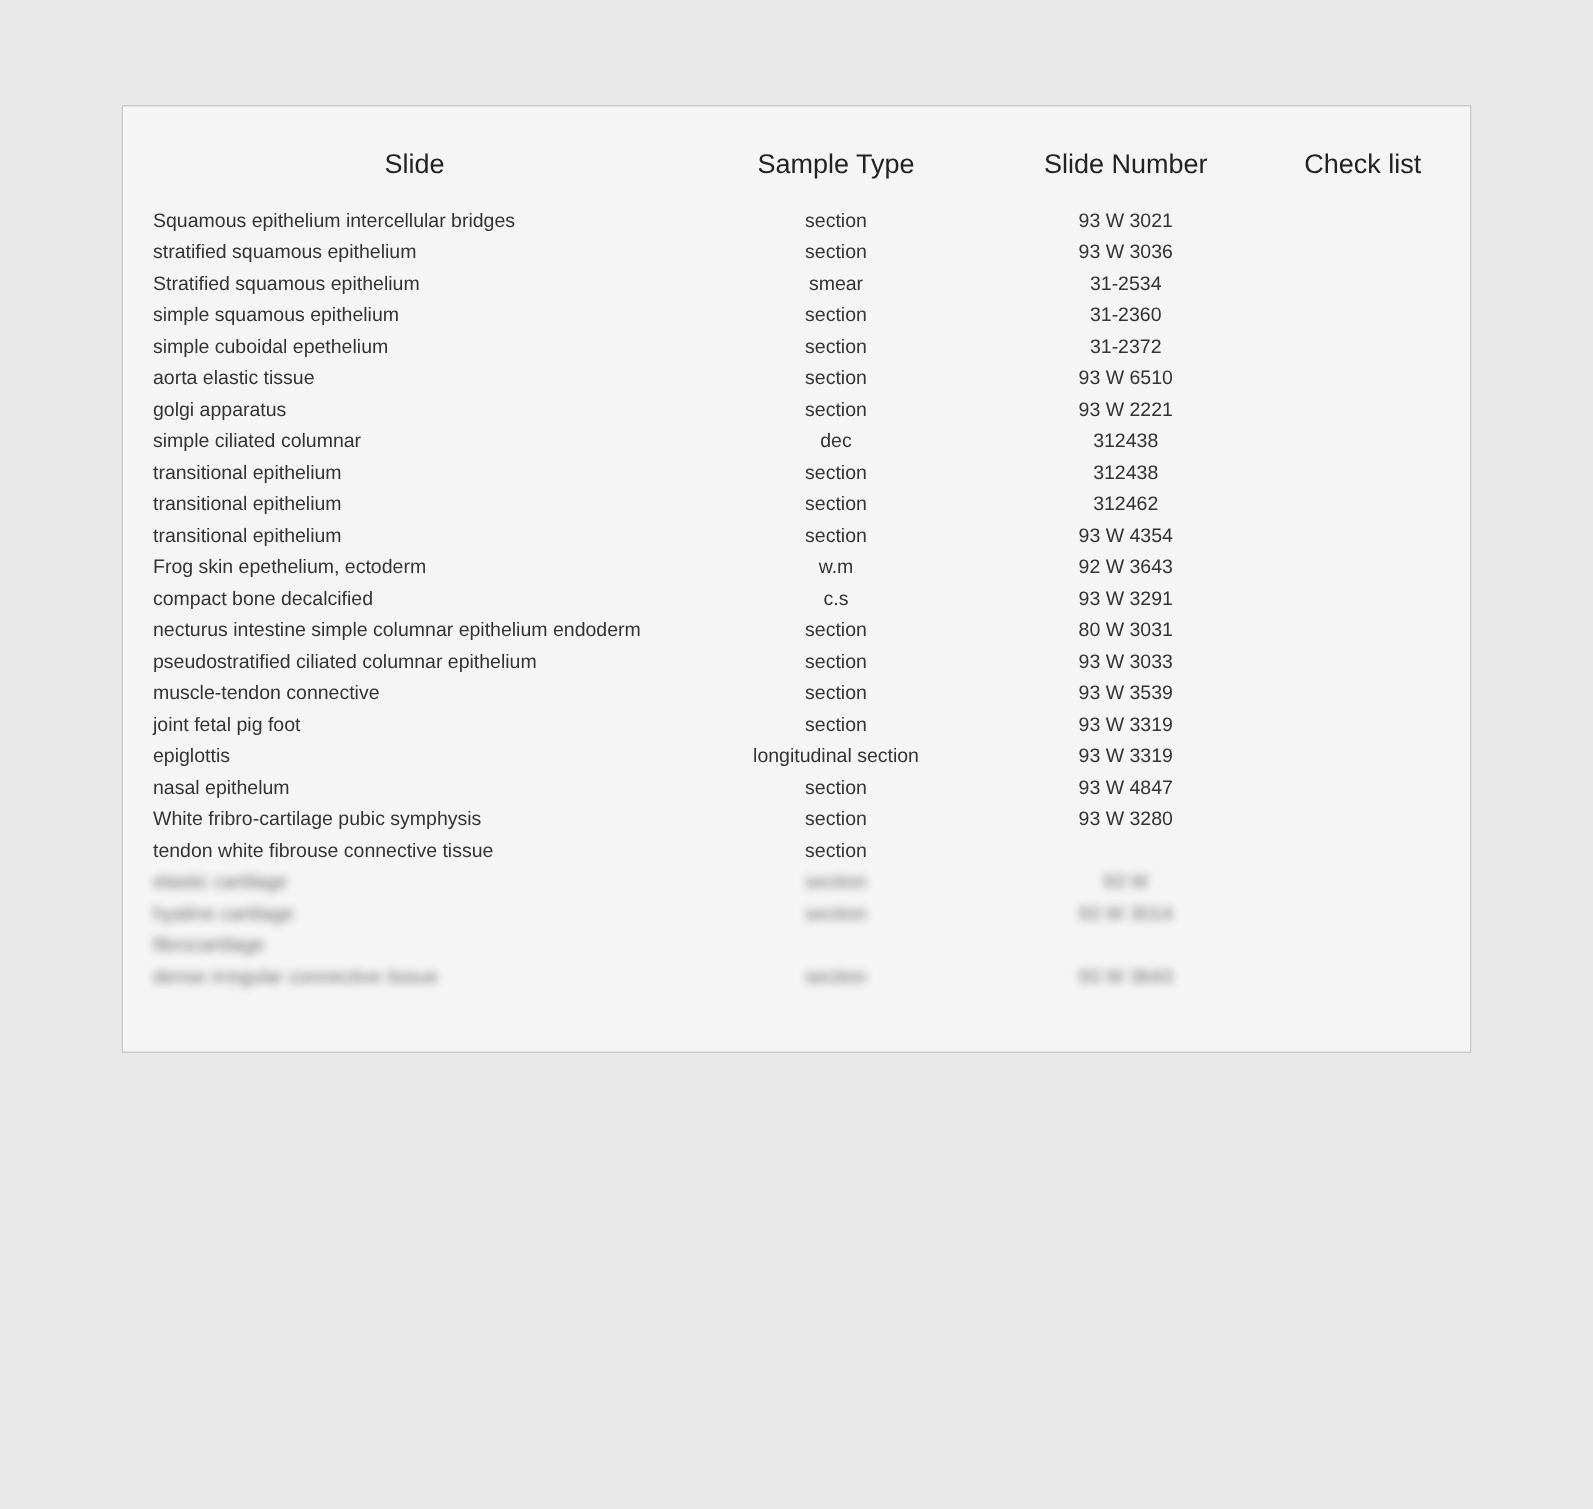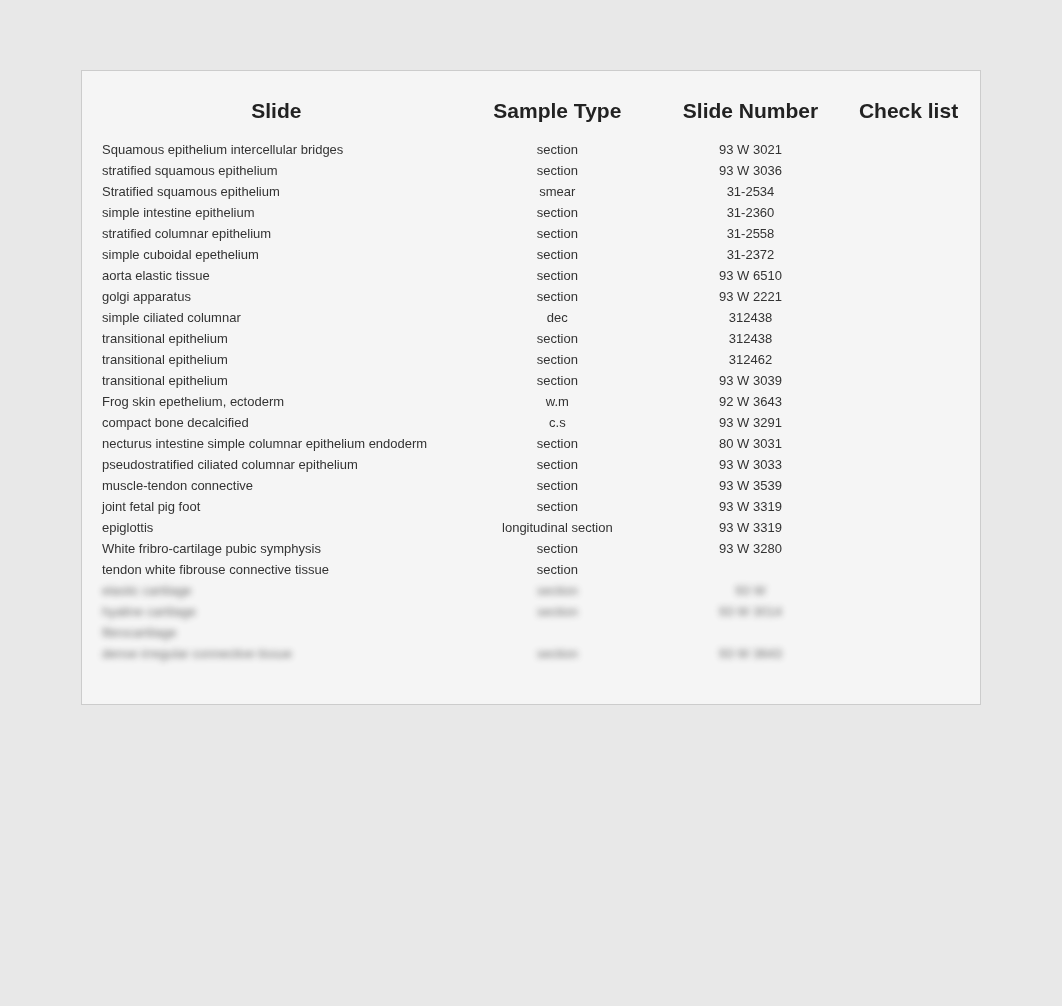--- a/index.html
+++ b/index.html
@@ -29,22 +29,22 @@
       padding: 20px 10px 40px 10px;
       position: relative;
     }
 
     table {
       width: 100%;
       border-collapse: collapse;
     }
 
     thead tr th {
-      font-size: 21px;
-      font-weight: bold;
+      font-size: 18px;
+      font-weight: normal;
       padding: 8px 10px 16px 10px;
       text-align: center;
       color: #222;
     }
 
     thead tr th:first-child {
       text-align: center;
     }
 
     tbody tr td {
@@ -95,29 +95,23 @@
     <td>93 W 3036</td>
     <td></td>
   </tr>
           <tr>
     <td>Stratified squamous epithelium</td>
     <td>smear</td>
     <td>31-2534</td>
     <td></td>
   </tr>
           <tr>
-    <td>simple intestine epithelium</td>
+    <td>simple squamous epithelium</td>
     <td>section</td>
     <td>31-2360</td>
-    <td></td>
-  </tr>
-          <tr>
-    <td>stratified columnar epithelium</td>
-    <td>section</td>
-    <td>31-2558</td>
     <td></td>
   </tr>
           <tr>
     <td>simple cuboidal epethelium</td>
     <td>section</td>
     <td>31-2372</td>
     <td></td>
   </tr>
           <tr>
     <td>aorta elastic tissue</td>
@@ -145,21 +139,21 @@
   </tr>
           <tr>
     <td>transitional  epithelium</td>
     <td>section</td>
     <td>312462</td>
     <td></td>
   </tr>
           <tr>
     <td>transitional epithelium</td>
     <td>section</td>
-    <td>93 W 3039</td>
+    <td>93 W 4354</td>
     <td></td>
   </tr>
           <tr>
     <td>Frog skin epethelium, ectoderm</td>
     <td>w.m</td>
     <td>92 W 3643</td>
     <td></td>
   </tr>
           <tr>
     <td>compact bone decalcified</td>
@@ -188,20 +182,26 @@
           <tr>
     <td>joint fetal pig foot</td>
     <td>section</td>
     <td>93 W 3319</td>
     <td></td>
   </tr>
           <tr>
     <td>epiglottis</td>
     <td>longitudinal section</td>
     <td>93 W 3319</td>
+    <td></td>
+  </tr>
+          <tr>
+    <td>nasal epithelum</td>
+    <td>section</td>
+    <td>93 W 4847</td>
     <td></td>
   </tr>
           <tr>
     <td>White fribro-cartilage pubic symphysis</td>
     <td>section</td>
     <td>93 W 3280</td>
     <td></td>
   </tr>
           <tr>
     <td>tendon  white fibrouse connective tissue</td>

